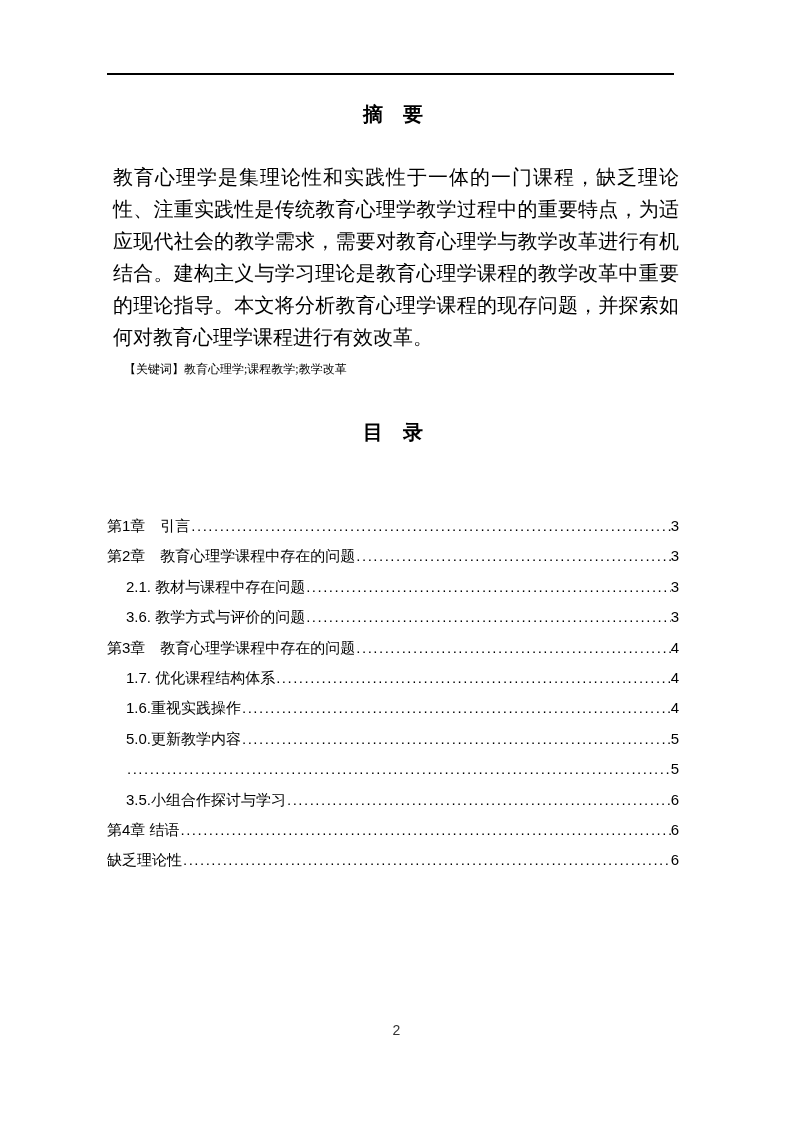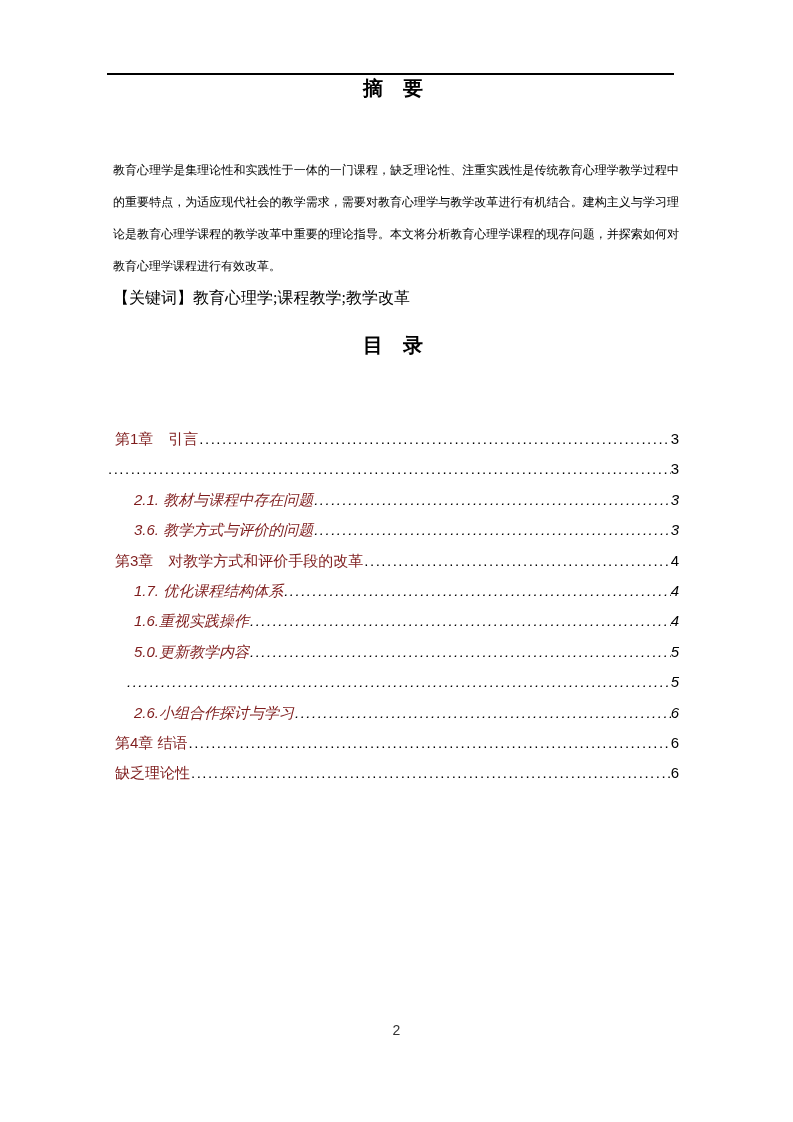--- a/index.html
+++ b/index.html
@@ -21,67 +21,67 @@
     left: 107px;
     top: 73px;
     width: 572px;
   }
   .header-rule {
     width: 567px;
     height: 0;
     border-top: 2px solid #000000;
   }
   .doc-title {
+    margin-top: 26px;
     text-align: center;
     font-size: 20px;
     line-height: 26px;
     font-weight: bold;
     font-family: "Liberation Serif", "DejaVu Serif", serif;
   }
   .abstract-body {
-    margin-top: 53px;
+    margin-top: 34px;
     padding-left: 6px;
-    font-size: 12px;
+    font-size: 20px;
     line-height: 32px;
     text-align: justify;
     text-justify: inter-ideograph;
   }
   .keywords-line {
     padding-left: 6px;
-    font-size: 16px;
+    font-size: 12px;
     line-height: 32px;
     white-space: nowrap;
+    margin-left: 11px;
   }
   .toc-title {
-    margin-top: 18px;
+    margin-top: 34px;
     text-align: center;
     font-size: 20px;
     line-height: 26px;
     font-weight: bold;
   }
   .toc-list {
     margin-top: 72px;
     font-family: "Liberation Sans", "DejaVu Sans", sans-serif;
     font-size: 15px;
   }
   .toc-row {
     display: flex;
     align-items: baseline;
     height: 30.4px;
     cursor: default;
   }
   .toc-row.level-2 {
     padding-left: 19px;
-    font-style: italic;
   }
   .toc-label {
     flex: none;
     white-space: pre;
-    color: #7f1d1d;
-    margin-left: 8px;
+    color: #000000;
   }
   .toc-dots {
     flex: 1 1 auto;
     min-width: 0;
     overflow: hidden;
     white-space: nowrap;
     letter-spacing: 1.5px;
     padding: 0 1px;
     color: #000000;
   }
@@ -117,35 +117,36 @@
 
     <div class="doc-title toc-title">目　录</div>
 
     <div class="toc-list">
         <div class="toc-row">
           <span class="toc-label">第1章　引言</span>
           <span class="toc-dots">............................................................................................................................................................................................................................</span>
           <span class="toc-page">3</span>
         </div>
         <div class="toc-row">
+          <span class="toc-label">第2章　教育心理学课程中存在的问题</span>
           <span class="toc-dots">............................................................................................................................................................................................................................</span>
           <span class="toc-page">3</span>
         </div>
         <div class="toc-row level-2">
           <span class="toc-label">2.1. 教材与课程中存在问题</span>
           <span class="toc-dots">............................................................................................................................................................................................................................</span>
           <span class="toc-page">3</span>
         </div>
         <div class="toc-row level-2">
           <span class="toc-label">3.6. 教学方式与评价的问题</span>
           <span class="toc-dots">............................................................................................................................................................................................................................</span>
           <span class="toc-page">3</span>
         </div>
         <div class="toc-row">
-          <span class="toc-label">第3章　对教学方式和评价手段的改革</span>
+          <span class="toc-label">第3章　教育心理学课程中存在的问题</span>
           <span class="toc-dots">............................................................................................................................................................................................................................</span>
           <span class="toc-page">4</span>
         </div>
         <div class="toc-row level-2">
           <span class="toc-label">1.7. 优化课程结构体系</span>
           <span class="toc-dots">............................................................................................................................................................................................................................</span>
           <span class="toc-page">4</span>
         </div>
         <div class="toc-row level-2">
           <span class="toc-label">1.6.重视实践操作</span>
@@ -155,21 +156,21 @@
         <div class="toc-row level-2">
           <span class="toc-label">5.0.更新教学内容</span>
           <span class="toc-dots">............................................................................................................................................................................................................................</span>
           <span class="toc-page">5</span>
         </div>
         <div class="toc-row level-2">
           <span class="toc-dots">............................................................................................................................................................................................................................</span>
           <span class="toc-page">5</span>
         </div>
         <div class="toc-row level-2">
-          <span class="toc-label">2.6.小组合作探讨与学习</span>
+          <span class="toc-label">3.5.小组合作探讨与学习</span>
           <span class="toc-dots">............................................................................................................................................................................................................................</span>
           <span class="toc-page">6</span>
         </div>
         <div class="toc-row">
           <span class="toc-label">第4章 结语</span>
           <span class="toc-dots">............................................................................................................................................................................................................................</span>
           <span class="toc-page">6</span>
         </div>
         <div class="toc-row">
           <span class="toc-label">缺乏理论性</span>

